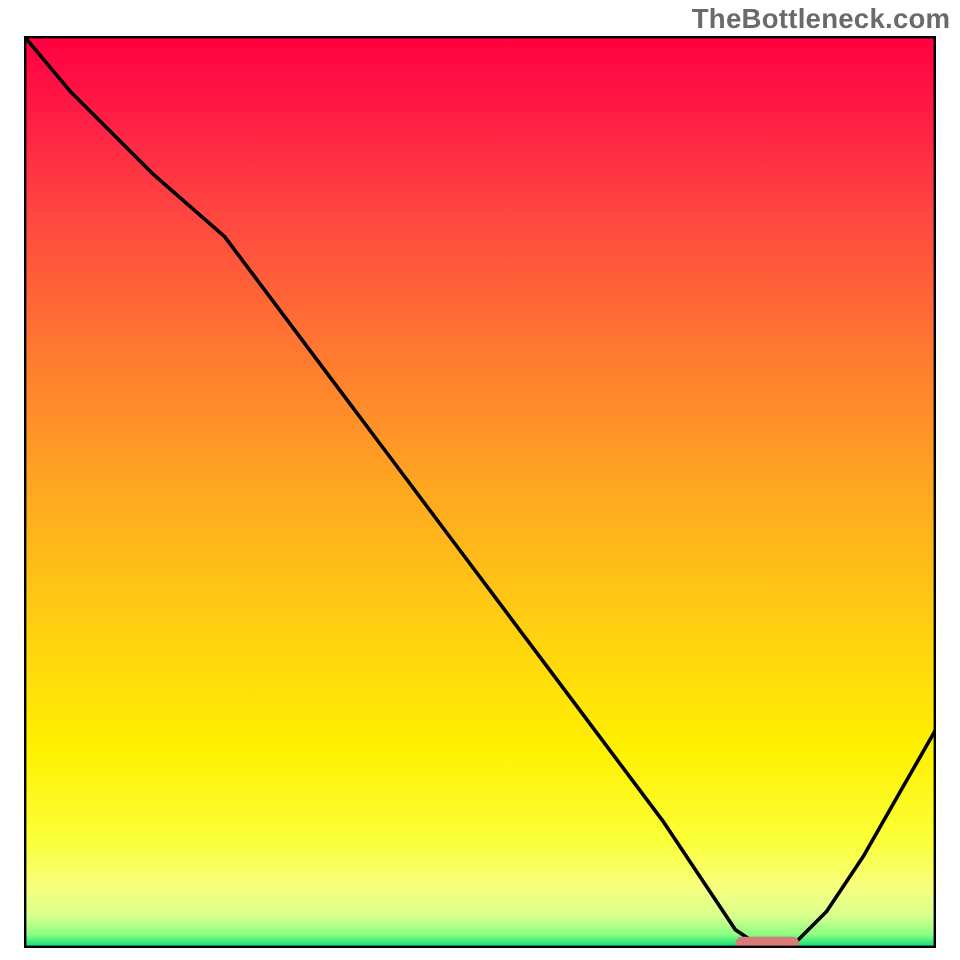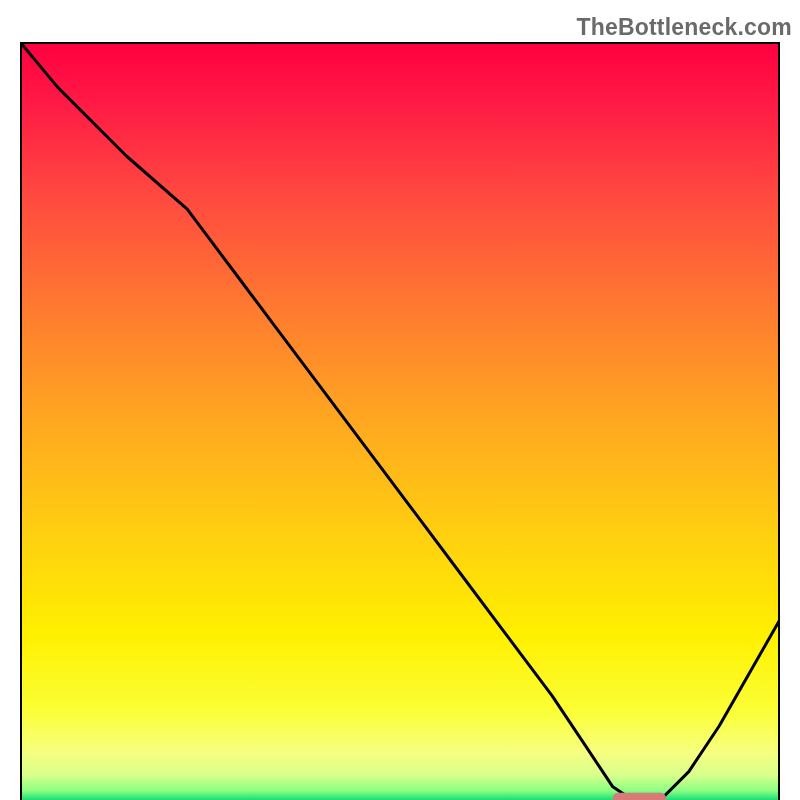--- a/index.html
+++ b/index.html
@@ -7,21 +7,20 @@
     padding: 0;
     width: 800px;
     height: 800px;
     background: #ffffff;
     overflow: hidden;
   }
   .outer {
     position: relative;
     width: 800px;
     height: 592px;
-    margin-top: 12px;
   }
   .watermark {
     position: absolute;
     top: 2px;
     right: 8px;
     font-family: Arial, Helvetica, sans-serif;
     font-size: 23px;
     font-weight: 600;
     color: #6a6a6a;
     letter-spacing: 0.2px;

